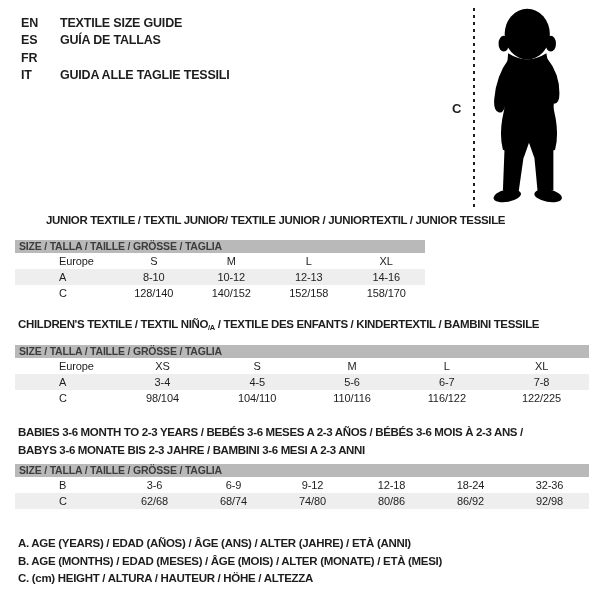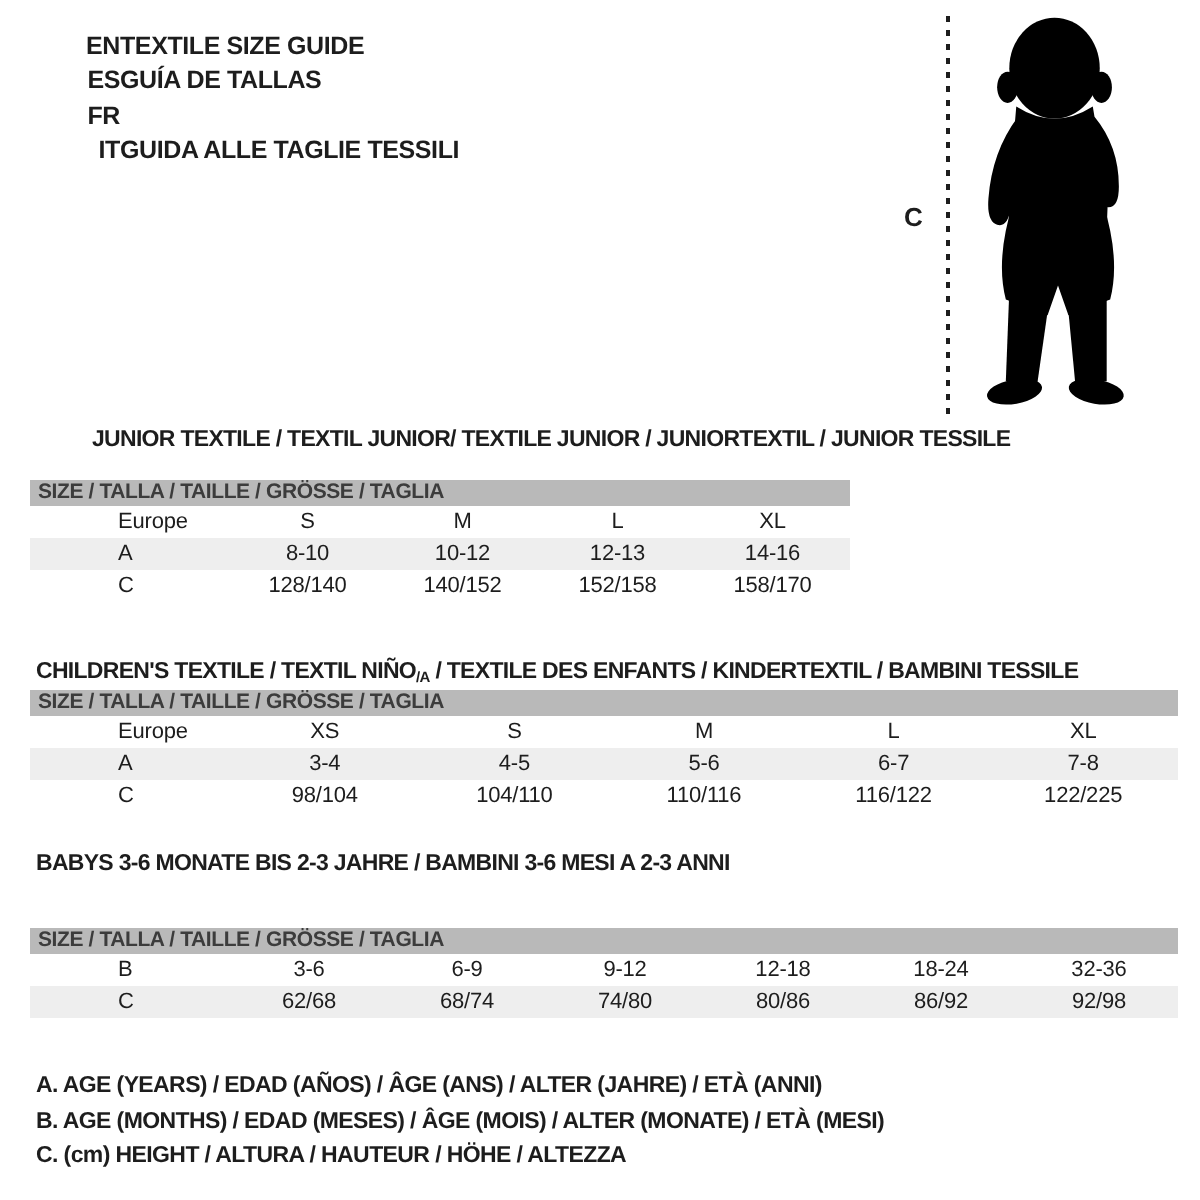--- a/index.html
+++ b/index.html
@@ -5,36 +5,36 @@
   html, body { margin:0; padding:0; background:#fff; }
   .canvas {
     position:relative; width:600px; height:600px; background:#fff;
     font-family:"Liberation Sans", sans-serif;
     color:var(--text, #1d1d1d); overflow:hidden;
   }
 
   
   .langs { position:absolute; top:14px; left:21px; }
   .lang-row { display:flex; height:17.5px; align-items:center;
-    font-weight:bold; font-size:12.5px; letter-spacing:-0.2px; white-space:nowrap;text-align:right; }
+    font-weight:bold; font-size:12.5px; letter-spacing:-0.2px; white-space:nowrap; }
   .lang-code { width:39px; }
 
   
   .measure-line { position:absolute; left:473px; top:8px; width:2px; height:200px;
     background:repeating-linear-gradient(to bottom, var(--text,#1d1d1d) 0 3px, transparent 3px 7px); }
   .measure-label { position:absolute; left:452px; top:101px;
     font-weight:bold; font-size:13px; }
   .baby { position:absolute; left:485px; top:8px; }
 
   
   .sec-title { position:absolute; left:18px; font-weight:bold; font-size:11.5px;
     letter-spacing:-0.35px; white-space:nowrap; }
   .sec-title .sub { font-size:7.5px; vertical-align:-2px; }
   .title-junior { top:214px;margin-left:28px; }
-  .title-children { top:318px;margin-top:12px; }
+  .title-children { top:318px; }
   .title-babies { top:424px; line-height:17.5px; }
 
   
   .table { position:absolute; left:15px; }
   .t-junior { top:240px; width:410px; }
   .t-children { top:345px; width:574px; }
   .t-babies { top:464px; width:574px; }
   .t-bar { height:13px; line-height:13.5px; background:var(--table-header-bg, #b9b9b9);
     font-weight:bold; font-size:10.5px; letter-spacing:-0.2px;
     padding-left:4px; color:#3c3c3c; }
@@ -139,20 +139,21 @@
       <span class="t-label">C</span>
       <span class="t-cell">98/104</span>
       <span class="t-cell">104/110</span>
       <span class="t-cell">110/116</span>
       <span class="t-cell">116/122</span>
       <span class="t-cell">122/225</span>
     </div>
   </div>
 
   <div class="sec-title title-babies">
+    <div>BABIES 3-6 MONTH TO 2-3 YEARS / BEBÉS 3-6 MESES A 2-3 AÑOS / BÉBÉS 3-6 MOIS À 2-3 ANS /</div>
     <div>BABYS 3-6 MONATE BIS 2-3 JAHRE / BAMBINI 3-6 MESI A 2-3 ANNI</div>
   </div>
   <div class="table t-babies">
     <div class="t-bar">SIZE / TALLA / TAILLE / GRÖSSE / TAGLIA</div>
     <div class="t-row">
       <span class="t-label">B</span>
       <span class="t-cell">3-6</span>
       <span class="t-cell">6-9</span>
       <span class="t-cell">9-12</span>
       <span class="t-cell">12-18</span>

